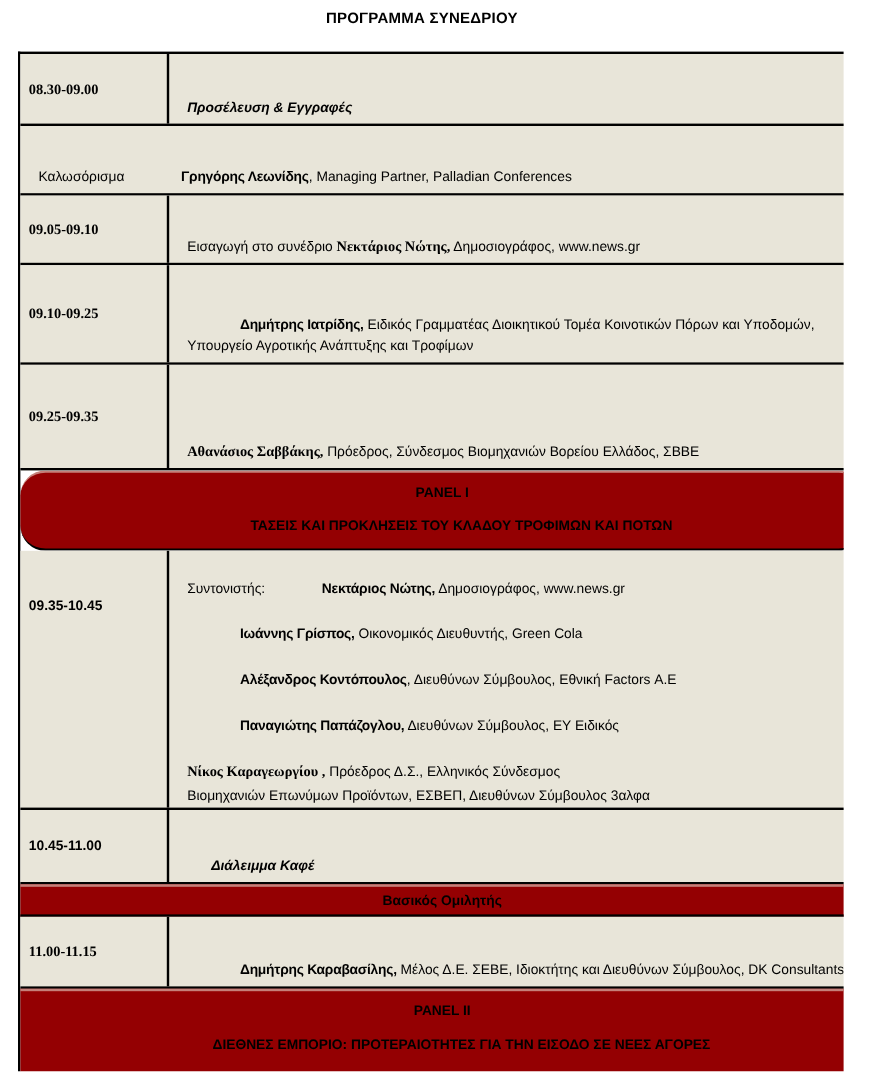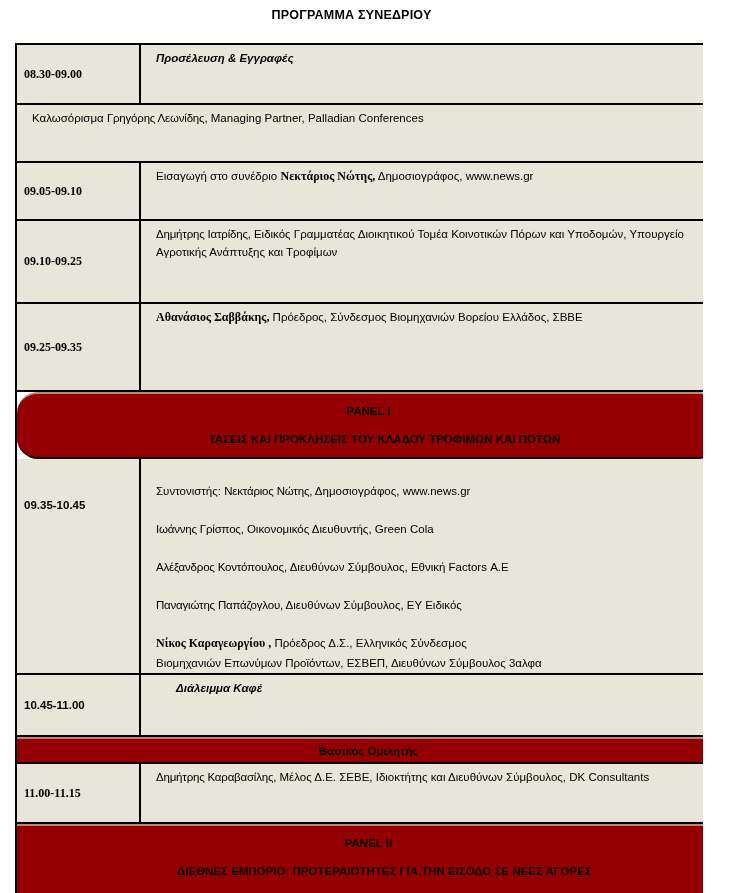--- a/index.html
+++ b/index.html
@@ -26,28 +26,28 @@
   .time-cell {
     width:124px; flex:0 0 124px;
     border-right:2px solid var(--border,#000);
     padding-left:7px; font-weight:bold; font-size:11.5px;
     display:flex; align-items:center;
   }
   .time-cell.serif { font-family:Liberation Serif, serif; font-size:12px; }
   .prow.top-align .time-cell { align-items:flex-start; padding-top:40px; }
   .desc-cell {
     flex:1; padding:4px 14px 4px 15px;
-    display:flex; flex-direction:column; justify-content:flex-start;
+    display:flex; flex-direction:column; justify-content:flex-end;
     font-size:11.5px; line-height:18px;
   }
   .prow.top-align .desc-cell { justify-content:flex-start; padding-top:22px; }
   .prow.top-align .desc-cell p { margin-bottom:18px; line-height:20px; }
   .desc-cell p { margin:0; }
   .seg-n  { font-weight:normal; }
-  .seg-b  { font-weight:normal; letter-spacing:-0.2px; }
+  .seg-b  { font-weight:bold; letter-spacing:-0.2px;margin-left:44px; }
   .seg-bs { font-weight:bold; font-family:"Liberation Serif","DejaVu Serif",serif; font-size:12px; }
   .seg-bi { font-weight:bold; font-style:italic; }
   .banner {
     background:var(--banner-bg,#940002);
     border-bottom:2px solid var(--border,#000);
     border-top:2px solid #c5807a;
     color:#000;
     display:flex; flex-direction:column;
     text-align:center; font-weight:bold; font-size:11.5px;
     padding-top:9px;

